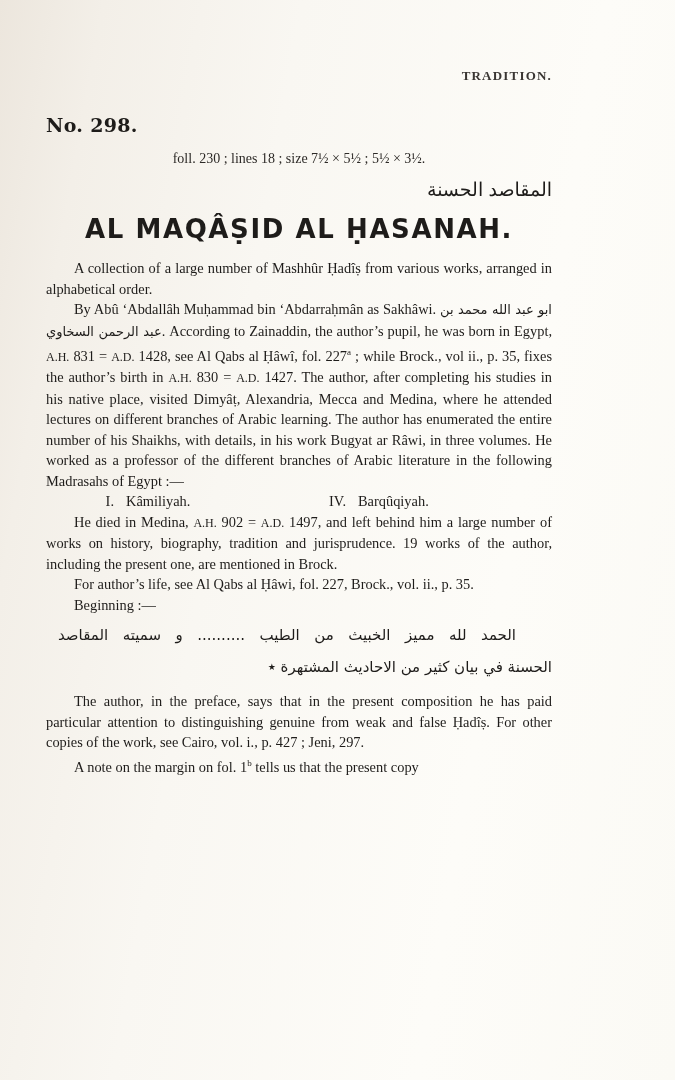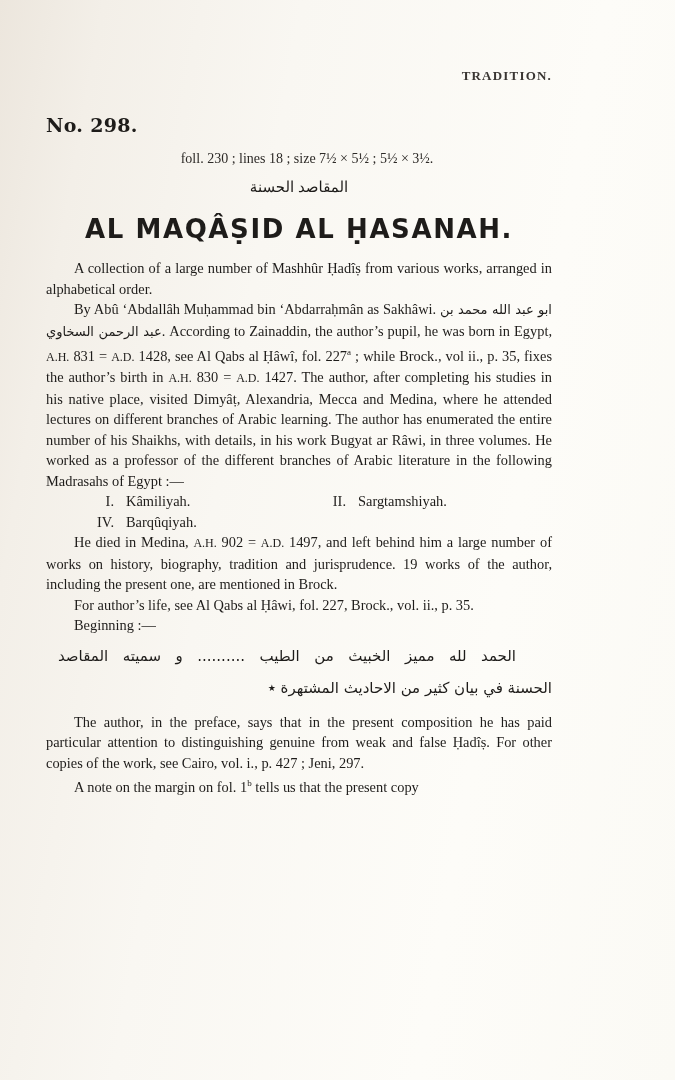--- a/index.html
+++ b/index.html
@@ -39,35 +39,34 @@
       width: 100%;
       text-align: left;
       font-size: 19px;
       font-weight: bold;
       font-family: "DejaVu Serif", serif;
       letter-spacing: 0.3px;
     }
     .meta-line {
       position: absolute;
       top: 151px;
-      left: 8px;
+      left: 0;
       width: 100%;
       text-align: center;
       font-size: 14px;
       color: #2d2a27;
     }
     .arabic-title {
       position: absolute;
       top: 178px;
       left: 0;
       width: 100%;
-      text-align: center;
-      font-size: 15px;
+      font-size: 19px;
       direction: rtl;
-      font-family: Liberation Serif, serif;
+      font-family: Liberation Sans, sans-serif;
     }
     .main-title {
       position: absolute;
       top: 214px;
       left: 0;
       width: 100%;
       text-align: center;
       font-size: 26px;
       font-weight: bold;
       font-family: "DejaVu Sans", sans-serif;
@@ -138,24 +137,20 @@
       <span class="sc">A.D.</span>
       <span>1427. The author, after completing his studies in his native place, visited Dimyâṭ, Alexandria, Mecca and Medina, where he attended lectures on different branches of Arabic learning. The author has enumerated the entire number of his Shaikhs, with details, in his work Bugyat ar Râwi, in three volumes. He worked as a professor of the different branches of Arabic literature in the following Madrasahs of Egypt :—</span>
     </p>
 
     <div class="madrasah-list">
       <div class="madrasah-item">
         <span class="madrasah-num">I.</span>
         <span>Kâmiliyah.</span>
       </div>
       <div class="madrasah-item">
-        <span class="madrasah-num">II.</span>
-        <span>Sargtamshiyah.</span>
-      </div>
-      <div class="madrasah-item">
         <span class="madrasah-num">IV.</span>
         <span>Barqûqiyah.</span>
       </div>
     </div>
 
     <p><span>He died in Medina,</span>
       <span class="sc">A.H.</span>
       <span>902 =</span>
       <span class="sc">A.D.</span>
       <span>1497, and left behind him a large number of works on history, biography, tradition and jurisprudence. 19 works of the author, including the present one, are mentioned in Brock.</span>

